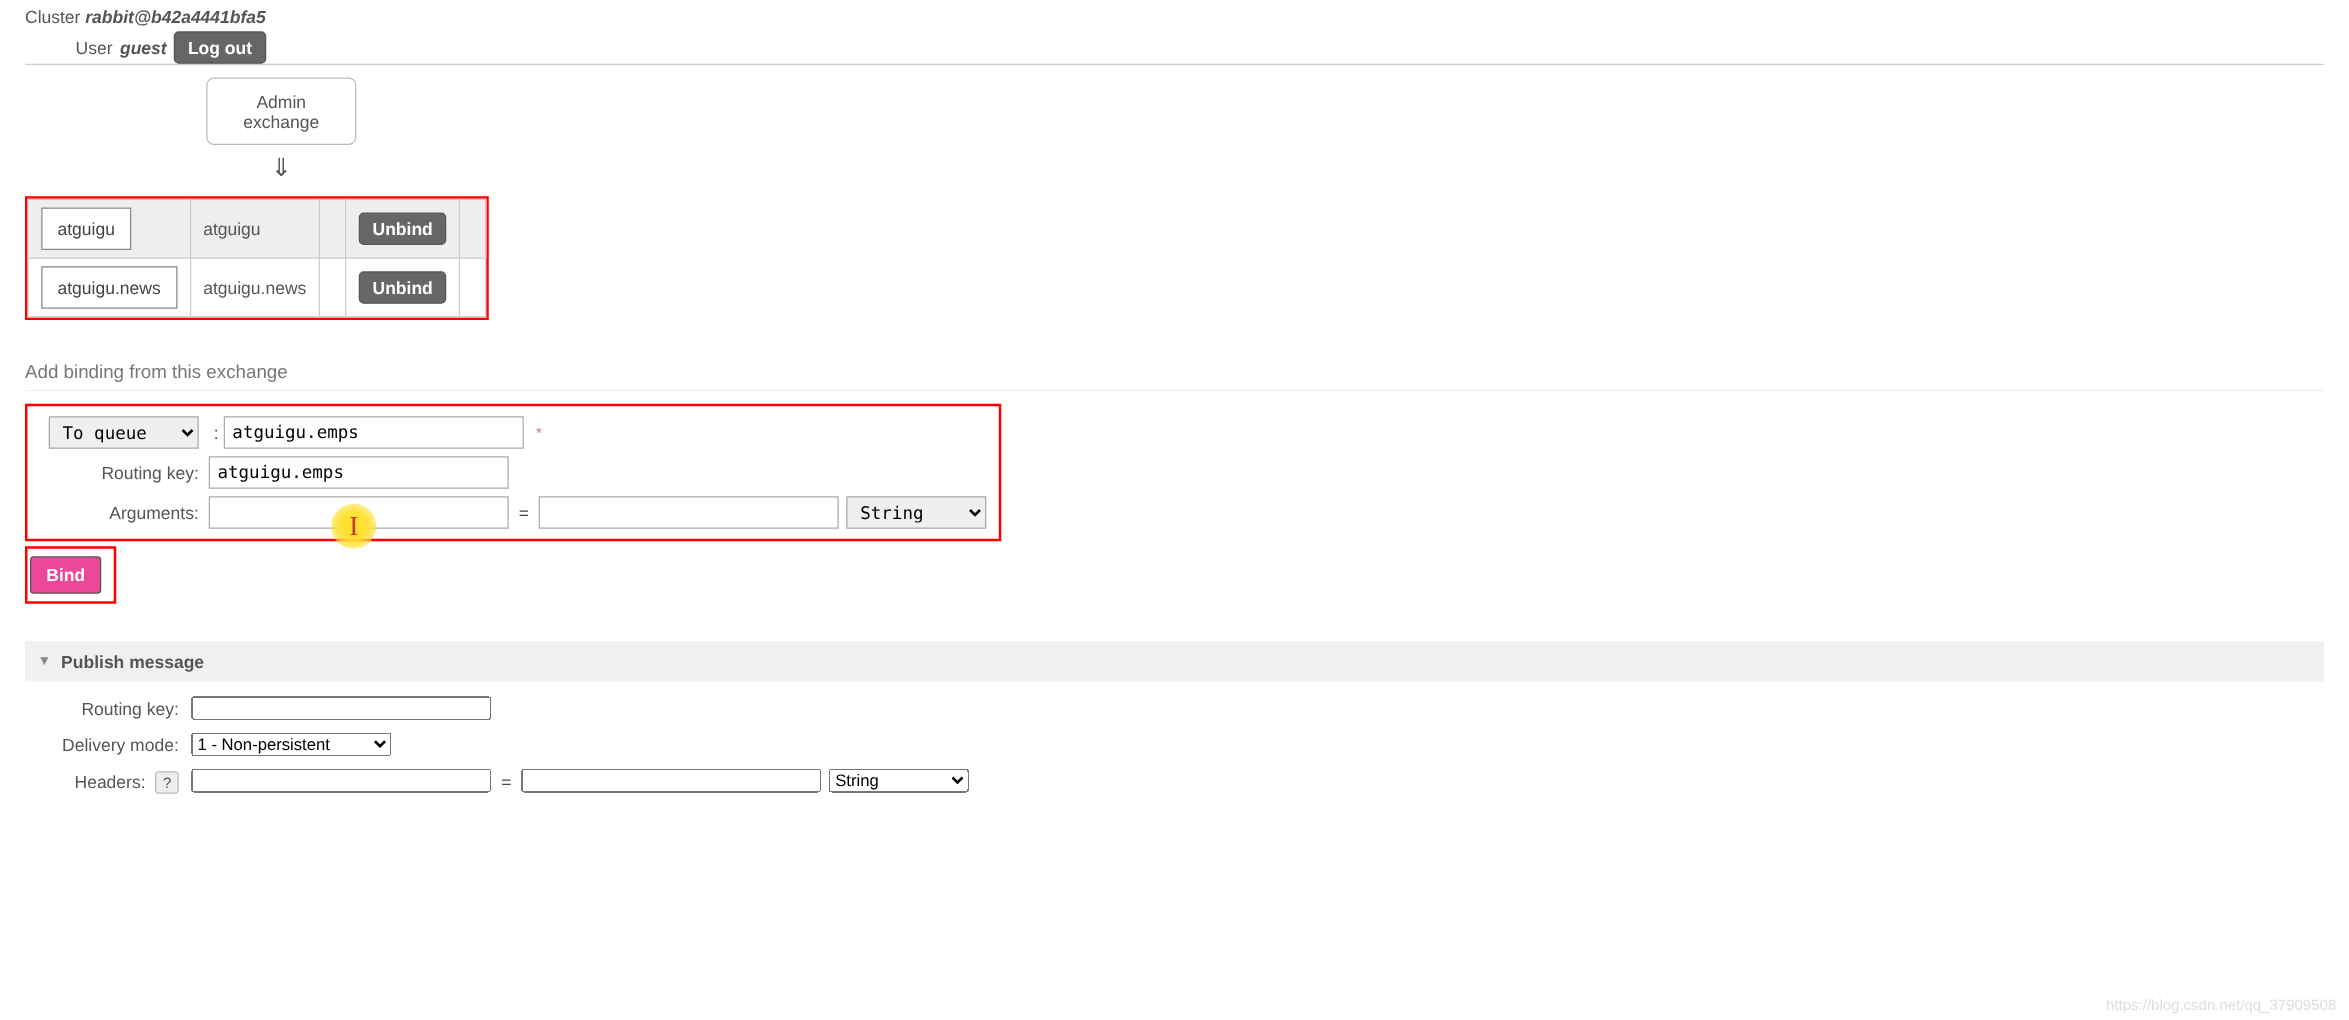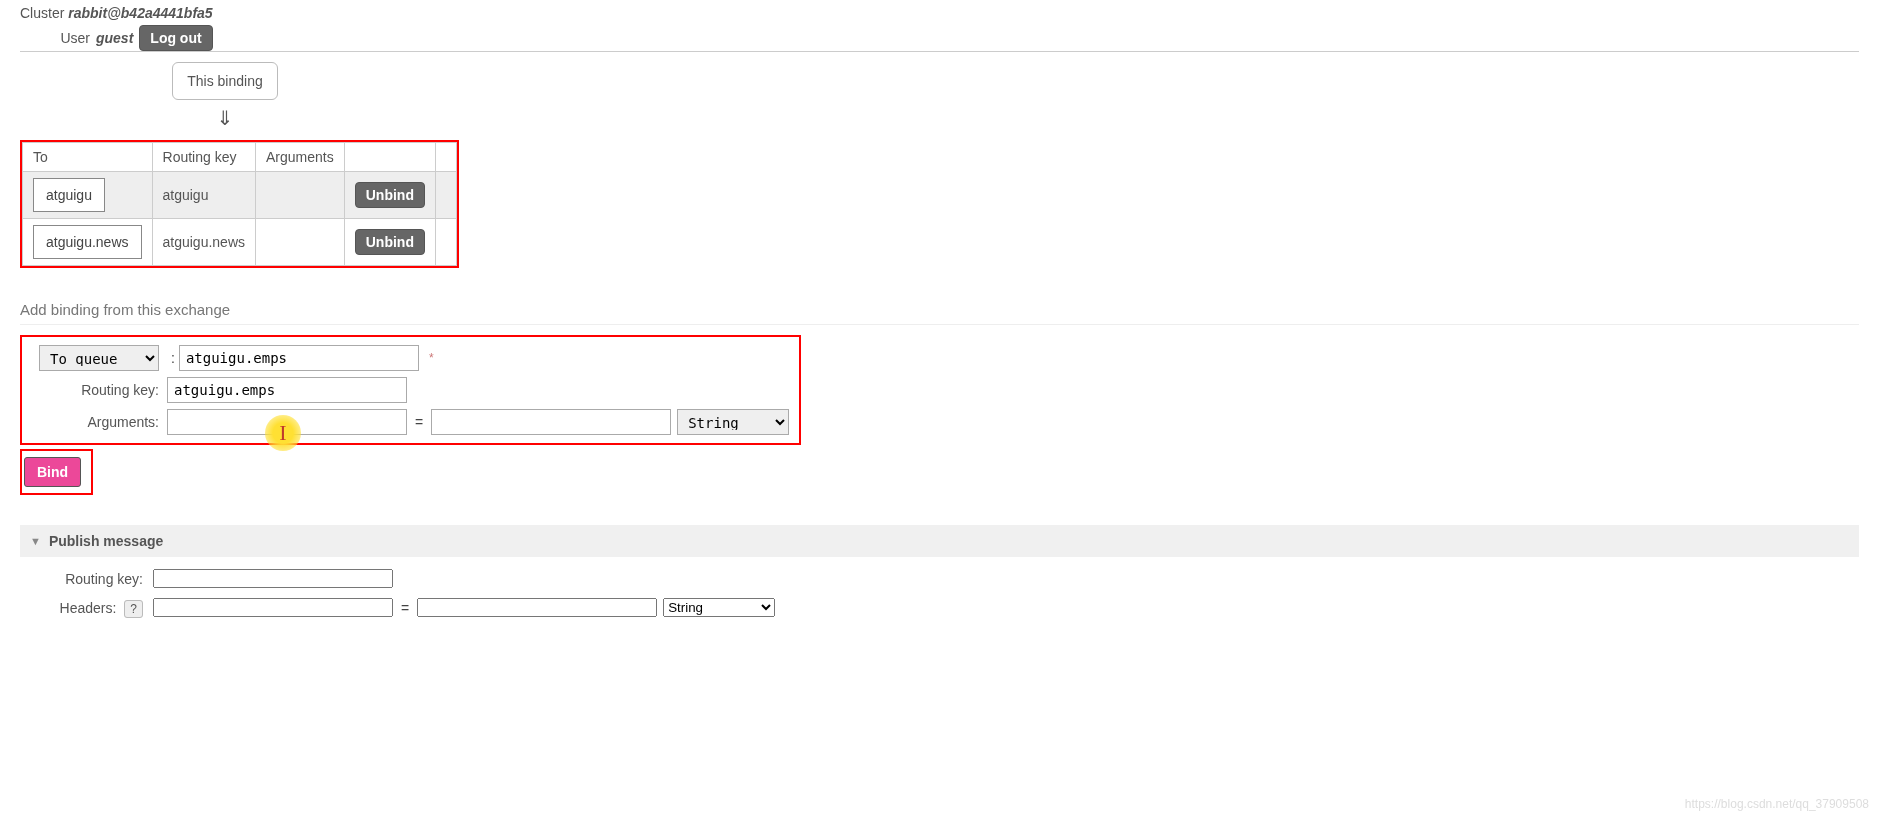--- a/index.html
+++ b/index.html
@@ -76,34 +76,27 @@
       <span>User</span>
       <b>guest</b>
       <button class="btn">Log out</button>
     </span>
   </div>
 </div>
 
 <div class="content">
 
   <div class="this-exchange-wrap">
-    <div class="this-exchange-box">This binding</div>
+    <div class="this-exchange-box">Admin exchange</div>
     <div class="down-arrows">⇓</div>
   </div>
 
   <div class="bindings-table-wrap">
     <table class="bindings">
       <tbody>
-          <tr>
-        <th>To</th>
-        <th>Routing key</th>
-        <th>Arguments</th>
-        <th></th>
-        <th class="col-spacer"></th>
-      </tr>
       <tr class="alt">
         <td><span class="queue-link">atguigu</span></td>
         <td>atguigu</td>
         <td></td>
         <td><button class="btn">Unbind</button></td>
         <td></td>
       </tr>
       <tr>
         <td><span class="queue-link">atguigu.news</span></td>
         <td>atguigu.news</td>
@@ -156,20 +149,26 @@
     <span class="tri">▼</span>
     <span>Publish message</span>
   </div>
 
   <div class="pub-form">
     <div class="pub-row">
       <div class="pub-label">Routing key:</div>
       <input type="text" style="width: 240px;" value="">
     </div>
     <div class="pub-row">
+      <div class="pub-label">Delivery mode:</div>
+      <select style="width:160px;">
+        <option>1 - Non-persistent</option>
+      </select>
+    </div>
+    <div class="pub-row">
       <div class="pub-label">
         <span>Headers:</span>
         <span class="q-help">?</span>
       </div>
       <input type="text" style="width: 240px;" value="">
       <span class="eq">=</span>
       <input type="text" style="width: 240px;" value="">
       <select class="type-select">
         <option>String</option>
       </select>

